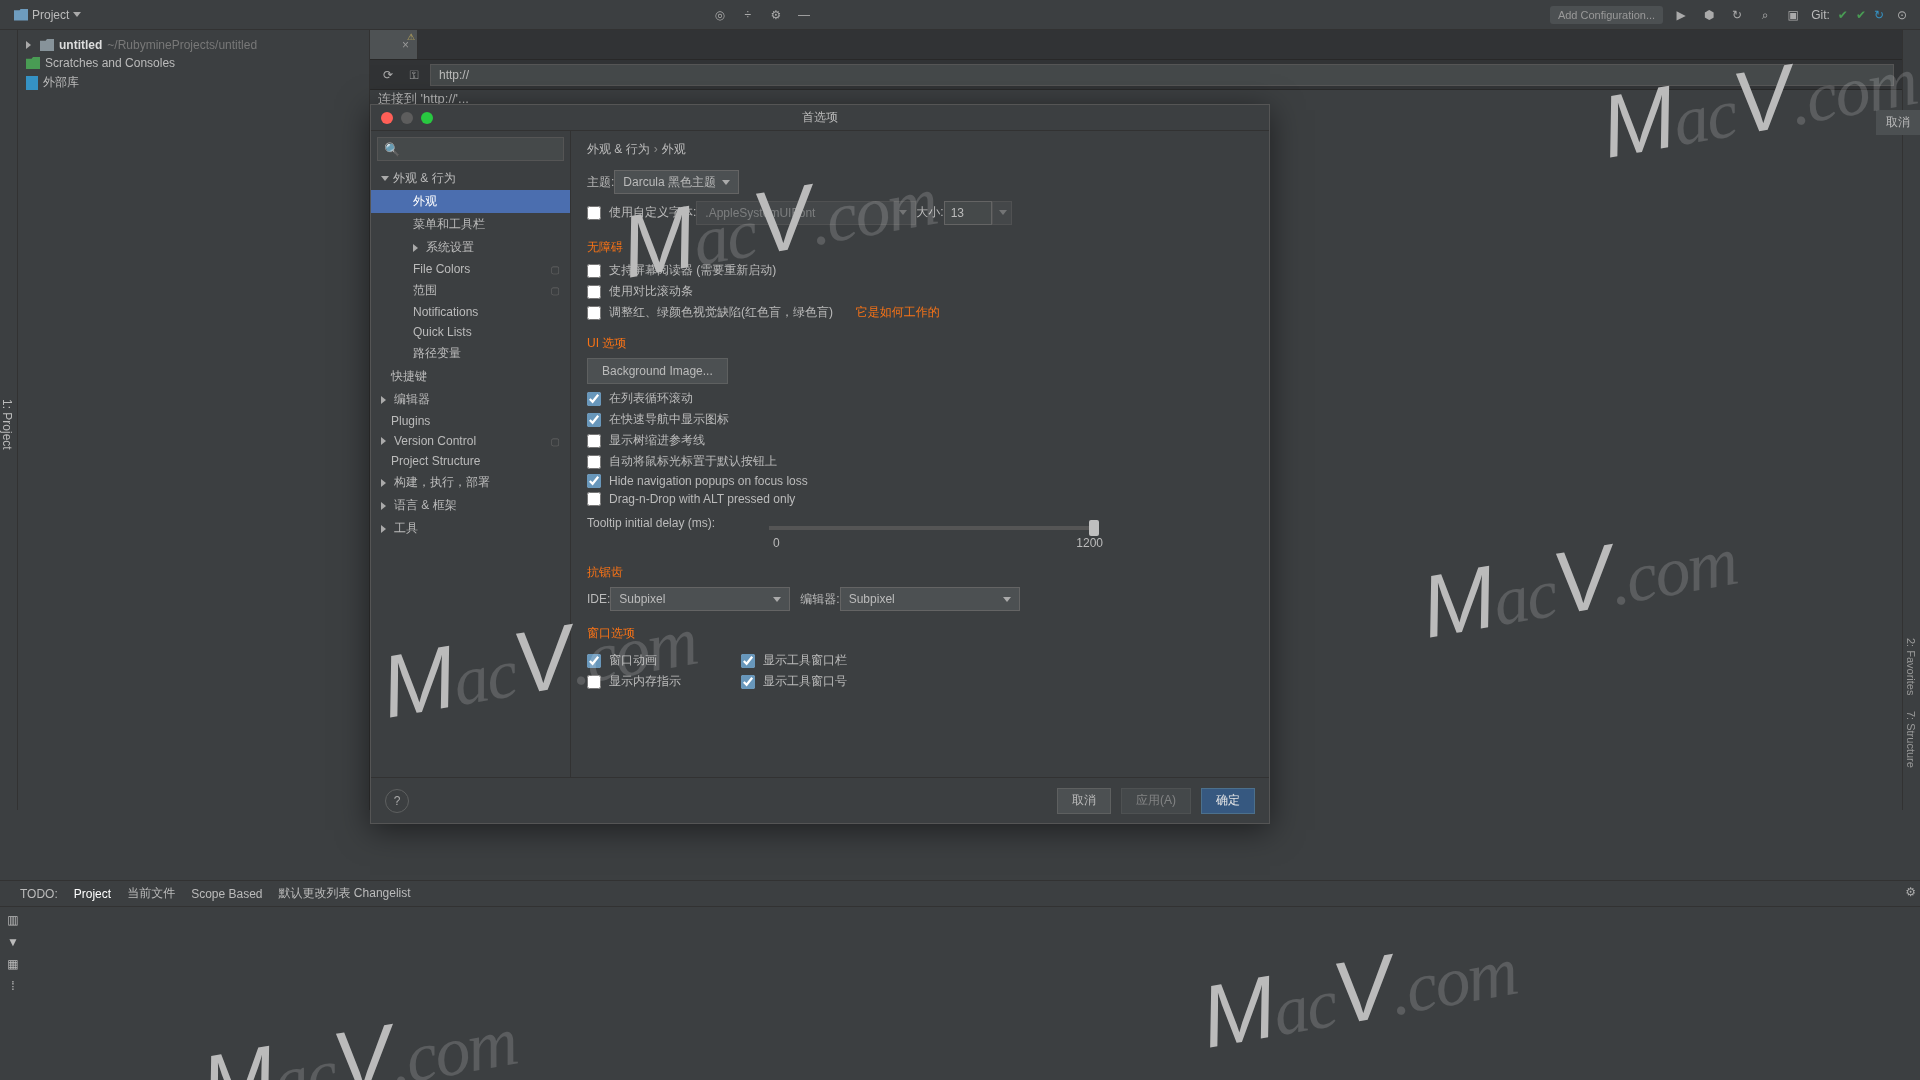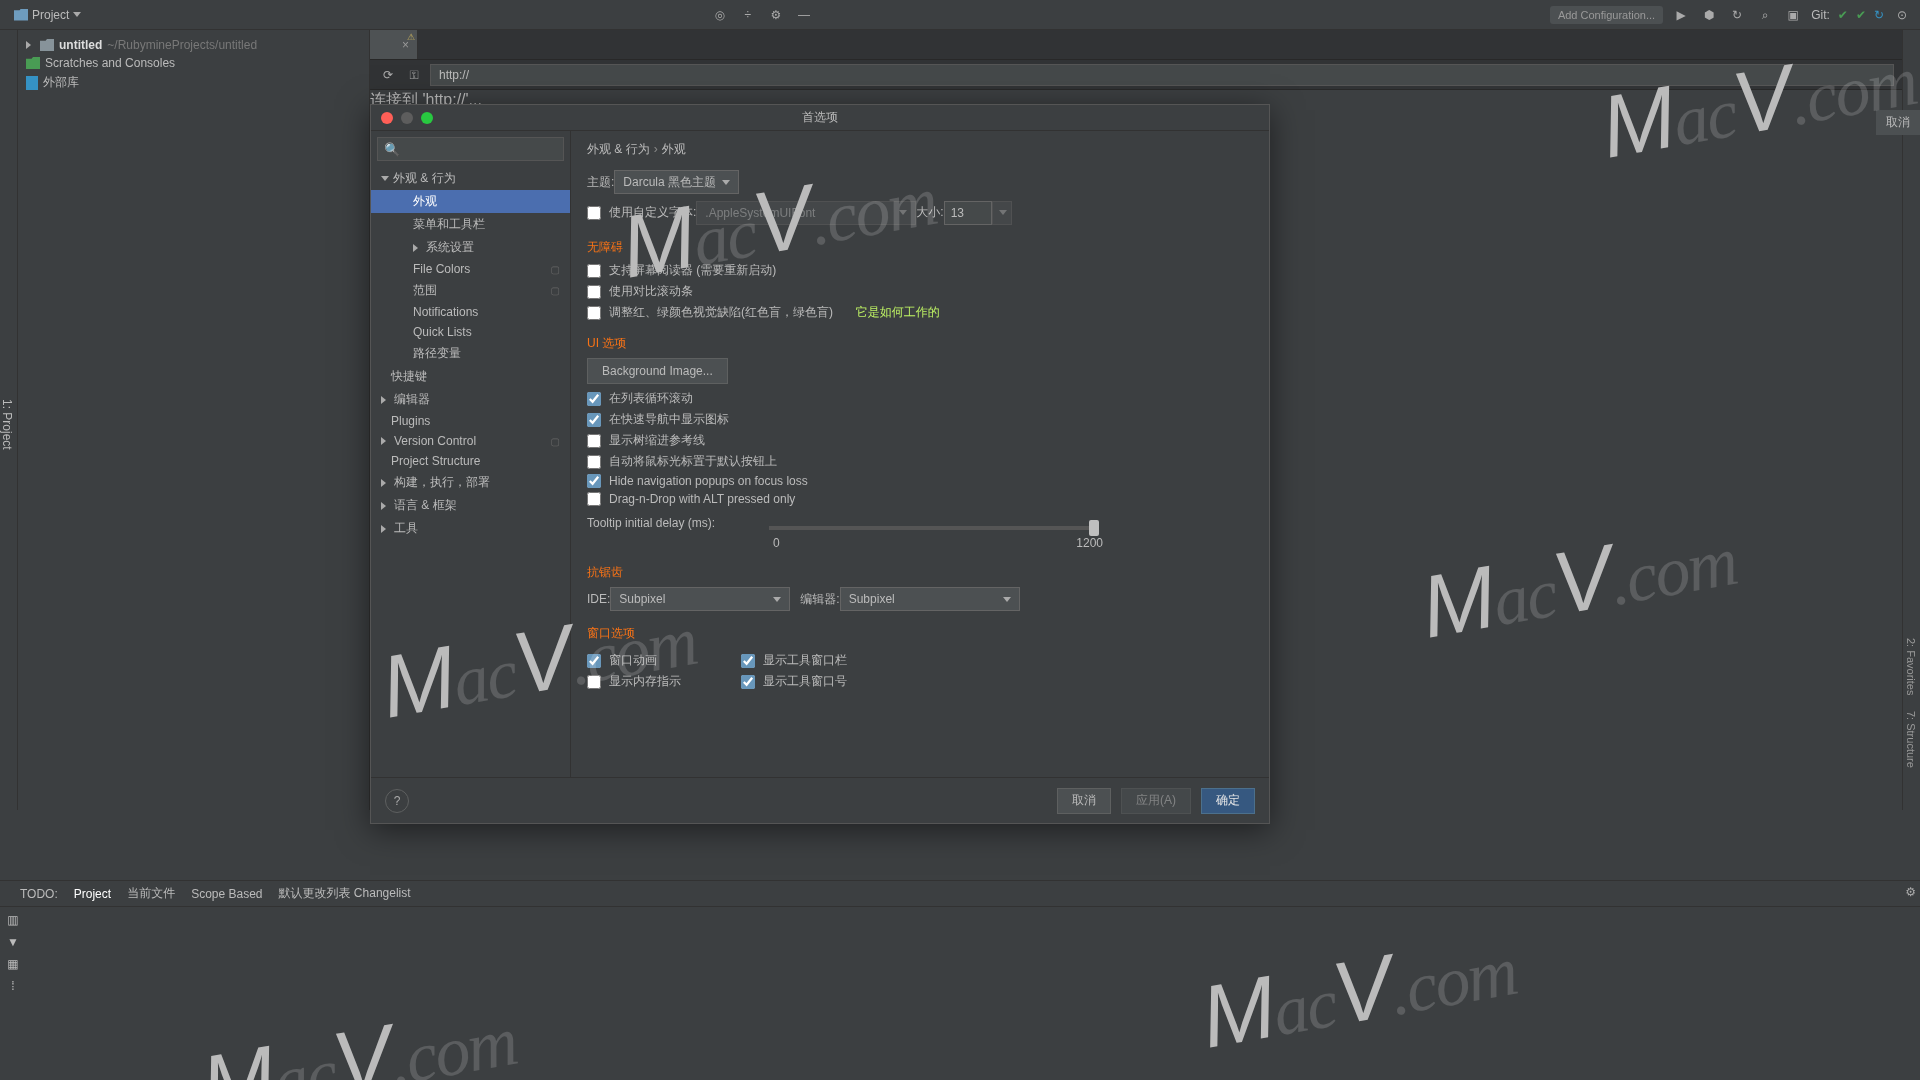--- a/index.html
+++ b/index.html
@@ -27,21 +27,21 @@
 .scratch-ico{width:14px;height:12px;background:#499c54;clip-path:polygon(0 15%,40% 15%,50% 0,100% 0,100% 100%,0 100%)}
 .lib-ico{width:12px;height:14px;background:#3592c4}
 .path-dim{color:#787878}
 .editor-area{position:absolute;left:370px;top:30px;right:18px;height:60px;background:#313335;border-bottom:1px solid #282828}
 .tab-strip{height:30px;display:flex;align-items:center;border-bottom:1px solid #282828}
 .tab{padding:0 8px;height:100%;display:flex;align-items:center;gap:4px;background:#4e5254;border-right:1px solid #323232;position:relative}
 .tab-warn{position:absolute;top:2px;right:2px;color:#c9b35f;font-size:9px}
 .url-bar{height:30px;display:flex;align-items:center;gap:6px;padding:0 8px}
 .url-input{flex:1;background:#45494a;border:1px solid #555;height:22px;padding:0 8px;color:#bbb}
 .cancel-btn-top{position:absolute;right:0;top:110px;background:#4c5052;padding:4px 10px;color:#bbb}
-.connect-msg{position:absolute;left:370px;top:90px;color:#bbb;font-size:16px}
+.connect-msg{position:absolute;left:378px;top:90px;color:#bbb;font-size:13px}
 .todo-panel{position:absolute;left:0;bottom:0;right:0;height:200px;background:#3c3f41;border-top:1px solid #323232}
 .todo-tabs{height:26px;display:flex;align-items:center;gap:16px;padding:0 20px;border-bottom:1px solid #323232}
 .todo-tabs span.active{color:#fff}
 .todo-content{display:flex}
 .todo-side{width:26px;padding:6px 4px;display:flex;flex-direction:column;gap:8px;align-items:center}
 .todo-msg{padding:6px 10px;color:#bbb}
 .gear-r{position:absolute;right:4px;top:4px;color:#aaa}
 
 
 .dialog{position:absolute;left:370px;top:104px;width:900px;height:720px;background:#3c3f41;border:1px solid #555;box-shadow:0 6px 30px rgba(0,0,0,.5);display:flex;flex-direction:column}
@@ -66,21 +66,21 @@
 .bc-sep{color:#888;margin:0 4px}
 .row{display:flex;align-items:center;margin:6px 0}
 .section-h{color:#f97316;margin:14px 0 6px;font-size:12px}
 .combo{background:#4c5052;border:1px solid #646464;height:24px;display:flex;align-items:center;padding:0 8px;gap:6px;min-width:100px}
 .combo .arr{margin-left:auto}
 .combo.dis{opacity:.5}
 .txt-in{background:#45494a;border:1px solid #646464;height:24px;padding:0 6px;width:48px;text-align:left}
 .chk{display:flex;align-items:center;gap:8px;margin:4px 0}
 .chk input{width:14px;height:14px;accent-color:#43494a}
 .chk input:checked{accent-color:#6897bb}
-.link{color:#bef264}
+.link{color:#f97316}
 .btn{background:#4c5052;border:1px solid #5e6060;padding:4px 14px;color:#bbb;height:26px;display:inline-flex;align-items:center}
 .btn.primary{background:#365880;border-color:#4c708c;color:#e6e6e6}
 .btn.dis{opacity:.55}
 .slider-row{display:flex;align-items:flex-end;gap:12px;margin:10px 0}
 .slider-track{flex:1;height:4px;background:#555;position:relative;max-width:330px}
 .slider-thumb{position:absolute;right:0;top:-6px;width:10px;height:16px;background:#bfbfbf;border-radius:2px}
 .slider-labels{display:flex;justify-content:space-between;max-width:330px;margin-left:186px;margin-top:-4px;font-size:11px;color:#999}
 .dlg-footer{height:46px;border-top:1px solid #323232;display:flex;align-items:center;padding:0 14px;gap:10px}
 .help-btn{width:24px;height:24px;border:1px solid #5e6060;border-radius:12px;display:flex;align-items:center;justify-content:center;color:#aaa}
 .spacer{flex:1}

